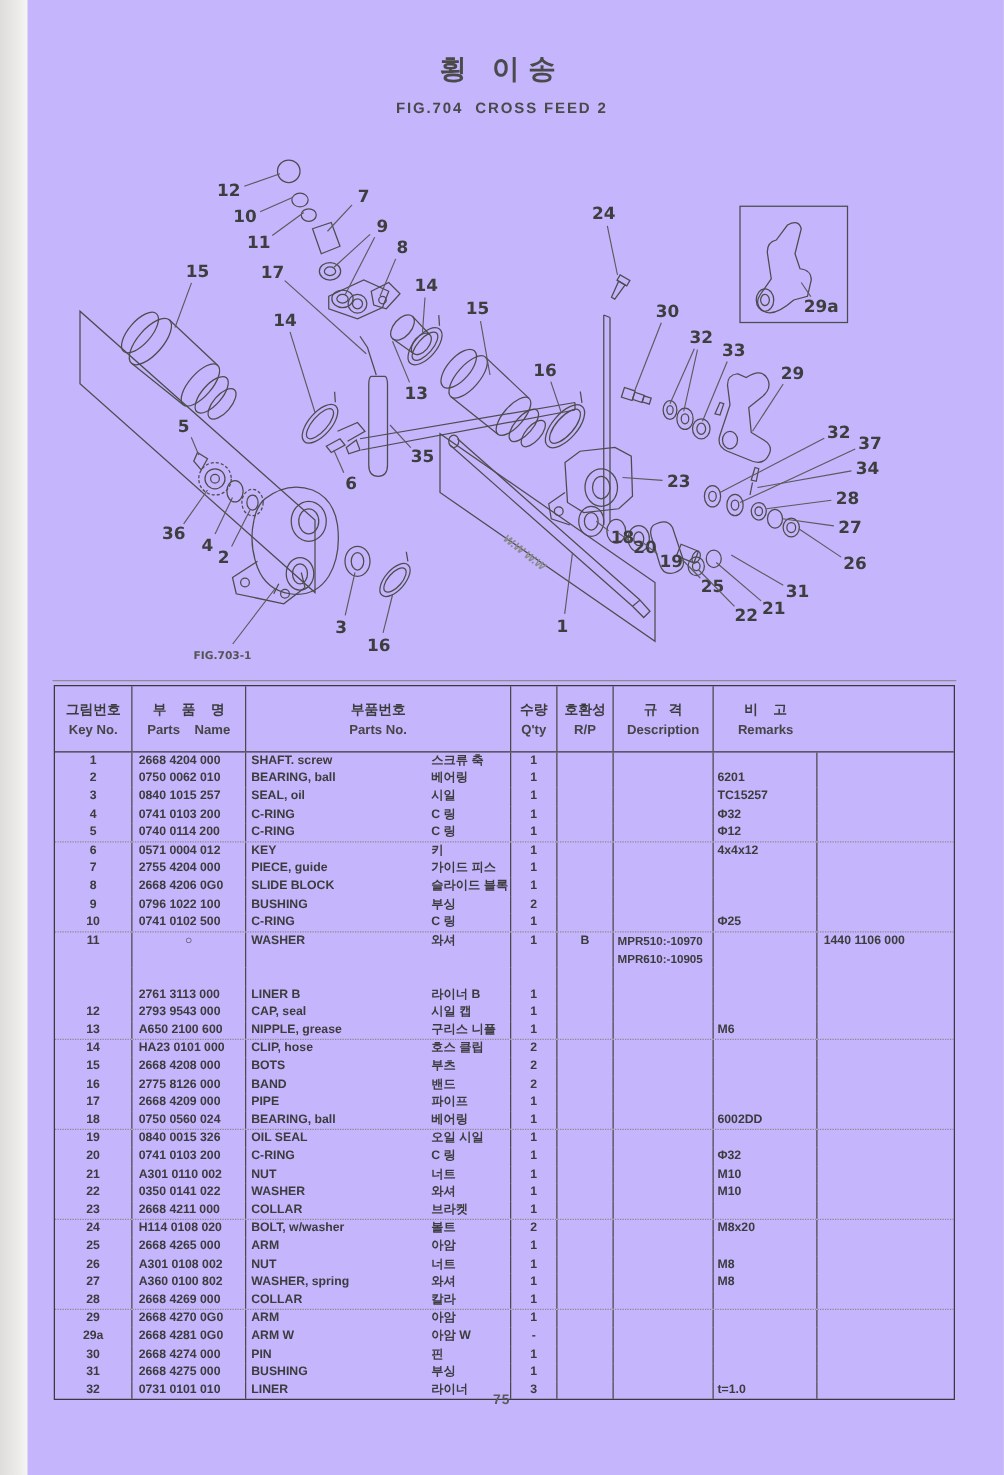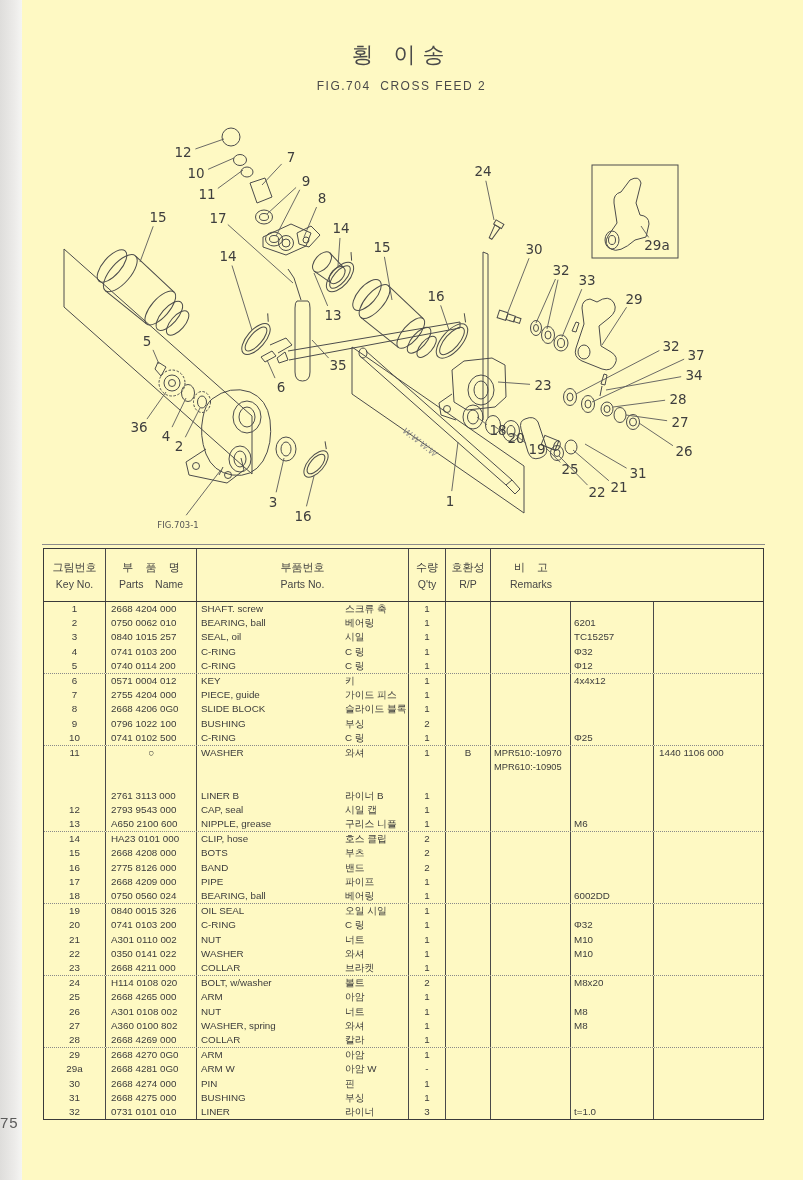--- a/index.html
+++ b/index.html
@@ -1,17 +1,17 @@
 <!DOCTYPE html>
 <html><head>
 <meta charset="utf-8">
 <style>
   html,body{margin:0;padding:0;background:#d8d8d6;}
-  .page{position:relative;width:803px;height:1180px;margin:0 auto;background:#fef9c3;
-        font-family:"Liberation Sans","DejaVu Sans",sans-serif;color:#3c3c3c;overflow:hidden;}
+  .page{position:relative;width:803px;height:1180px;margin:0 auto;background:#c4b5fd;
+        font-family:"Liberation Sans","DejaVu Sans",sans-serif;color:#3c3c3c;overflow:hidden;font-weight:bold;}
   .scan-strip{position:absolute;left:0;top:0;width:22px;height:100%;
         background:linear-gradient(90deg,#dedddb,#ecebe9 65%,#f5f5f3);}
   .title-ko{position:absolute;top:40px;left:0;width:100%;text-align:center;
         font-size:22px;letter-spacing:7px;color:#4a4a4a;white-space:pre;}
   .title-en{position:absolute;top:79px;left:0;width:100%;text-align:center;
         font-size:12px;letter-spacing:1.5px;color:#4a4a4a;white-space:pre;}
   svg.figure{position:absolute;left:0;top:120px;width:803px;height:425px;}
   .draw{stroke:#4c4c4c;fill:none;stroke-width:1;}
   .callout{font-family:"DejaVu Sans",sans-serif;font-size:13.5px;fill:#3e3e3e;
         text-anchor:middle;stroke:none;}
@@ -34,22 +34,22 @@
   .tc{border-right:1px solid #4a4a4a;font-size:9.8px;line-height:14.2px;overflow:hidden;}
   .tc:last-child{border-right:none;}
   .tc.c{text-align:center;}
   .col-partno{padding-left:5px;}
   .col-name{display:flex;}
   .nm-en{width:144px;padding-left:4px;}
   .nm-ko{flex:1;}
   .col-app{padding-left:3px;font-size:9.3px;white-space:nowrap;}
   .col-desc{padding-left:3px;}
   .col-remarks{padding-left:5px;}
-  .page-num{position:absolute;top:1114px;left:0;width:100%;text-align:left;
-        font-size:15px;color:#5a5a5a;letter-spacing:1px;}
+  .page-num{position:absolute;top:1114px;left:0;width:100%;text-align:center;
+        font-size:11px;color:#5a5a5a;letter-spacing:1px;}
 </style>
 </head>
 <body>
 
 <div class="page">
   <div class="scan-strip"></div>
 
   <div class="title-ko">횡 이송</div>
   <div class="title-en">FIG.704  CROSS FEED 2</div>
 
@@ -321,20 +321,24 @@
       </div>
       <div class="hc">
         <span class="ko">수량</span>
         <span class="en">Q'ty</span>
       </div>
       <div class="hc">
         <span class="ko">호환성</span>
         <span class="en">R/P</span>
       </div>
       <div class="hc">
+        <span class="ko">규   격</span>
+        <span class="en">Description</span>
+      </div>
+      <div class="hc">
         <span class="ko">비    고</span>
         <span class="en">Remarks</span>
       </div>
     </div>
     <div id="table-body">
         <div class="trow">
           <div class="tc col-key c">1</div>
           <div class="tc col-partno">2668 4204 000</div>
           <div class="tc col-name">
             <span class="nm-en">SHAFT. screw</span>

